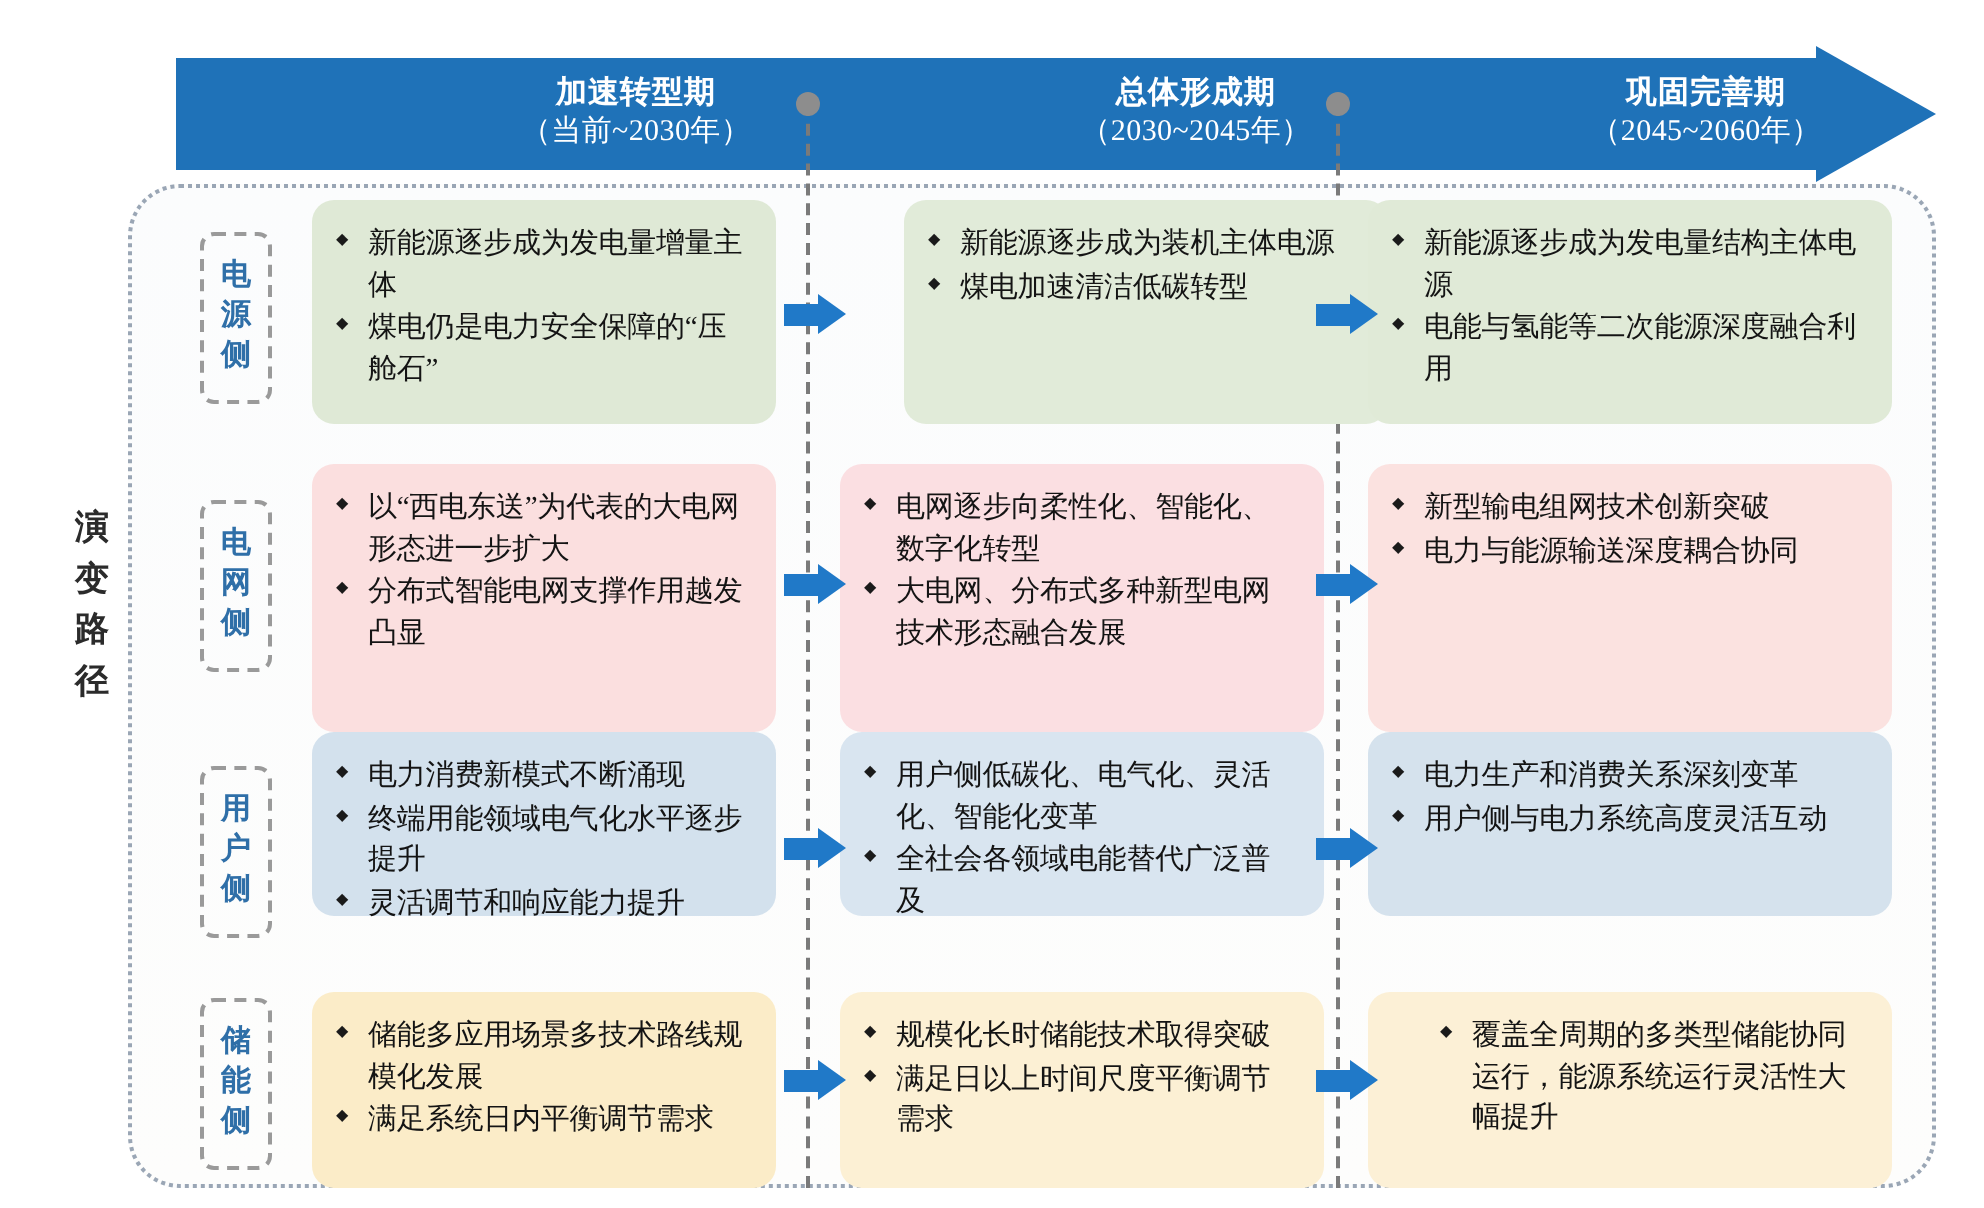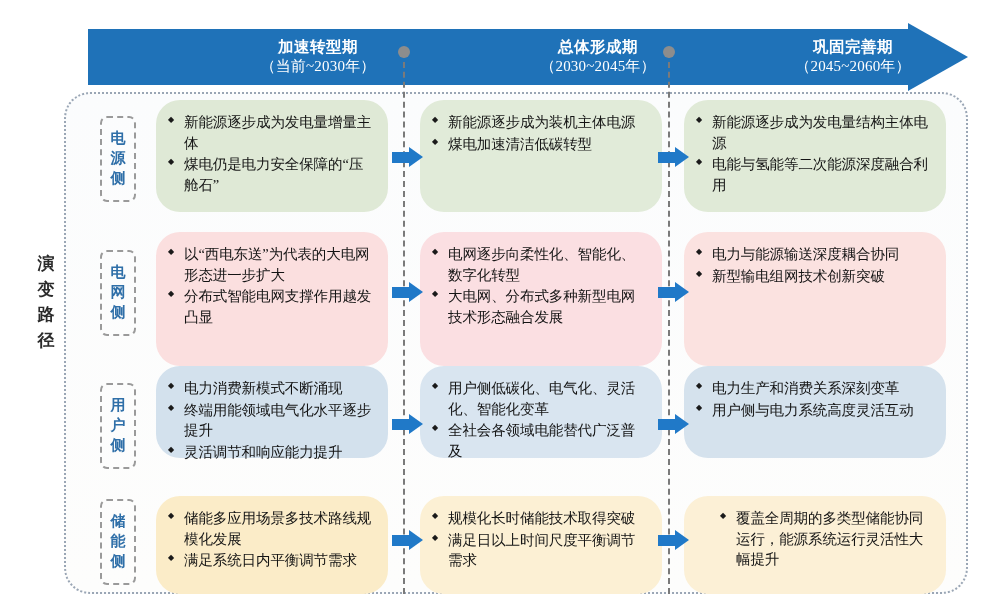--- a/index.html
+++ b/index.html
@@ -151,34 +151,34 @@
     font-weight: bold;
     color: #2f6fa8;
     line-height: 1.32;
     background: transparent;
   }
 
   
   .card {
     position: absolute;
     top: 0;
-    border-radius: 24px;
+    border-radius: 11px;
     padding: 12px 14px 12px 12px;
   }
   .card-col-1 { left: 92px;  width: 232px; }
   .card-col-2 { left: 356px; width: 242px; }
   .card-col-3 { left: 620px; width: 262px; }
 
   .row-1 .card { height: 112px; background: #dfeada; }
   .row-2 .card { height: 134px; background: #fae1e1; }
   .row-3 .card { height: 92px; background: #d6e3ee; }
   .row-4 .card { height: 98px;  background: #fbeccb; }
 
   .row-1 .card-col-1 { background: #dfe9d6; }
-  .row-1 .card-col-2 { background: #e1ebd9; }
+  .row-1 .card-col-2 { background: #e1ebd9; margin-left: 32px; }
   .row-1 .card-col-3 { background: #e0ead7; }
 
   .row-2 .card-col-1 { background: #fbdfdf; }
   .row-2 .card-col-2 { background: #fbdfe2; }
   .row-2 .card-col-3 { background: #fbe2e0; }
 
   .row-3 .card-col-1 { background: #d3e1ed; }
   .row-3 .card-col-2 { background: #d9e5f0; }
   .row-3 .card-col-3 { background: #d5e2ed; }
 
@@ -334,22 +334,22 @@
         <li>电网逐步向柔性化、智能化、数字化转型</li>
         <li>大电网、分布式多种新型电网技术形态融合发展</li>
       </ul>
     </div>
     <div class="flow-arrow arrow-b">
       <div class="shaft"></div>
         <div class="head"></div>
     </div>
     <div class="card card-col-3">
       <ul class="bullets">
+        <li>新型输电组网技术创新突破</li>
         <li>电力与能源输送深度耦合协同</li>
-        <li>新型输电组网技术创新突破</li>
       </ul>
     </div>
   </div>
 
   <div class="row row-3">
     <div class="row-label">
       <span>用</span>
       <span>户</span>
       <span>侧</span>
     </div>

